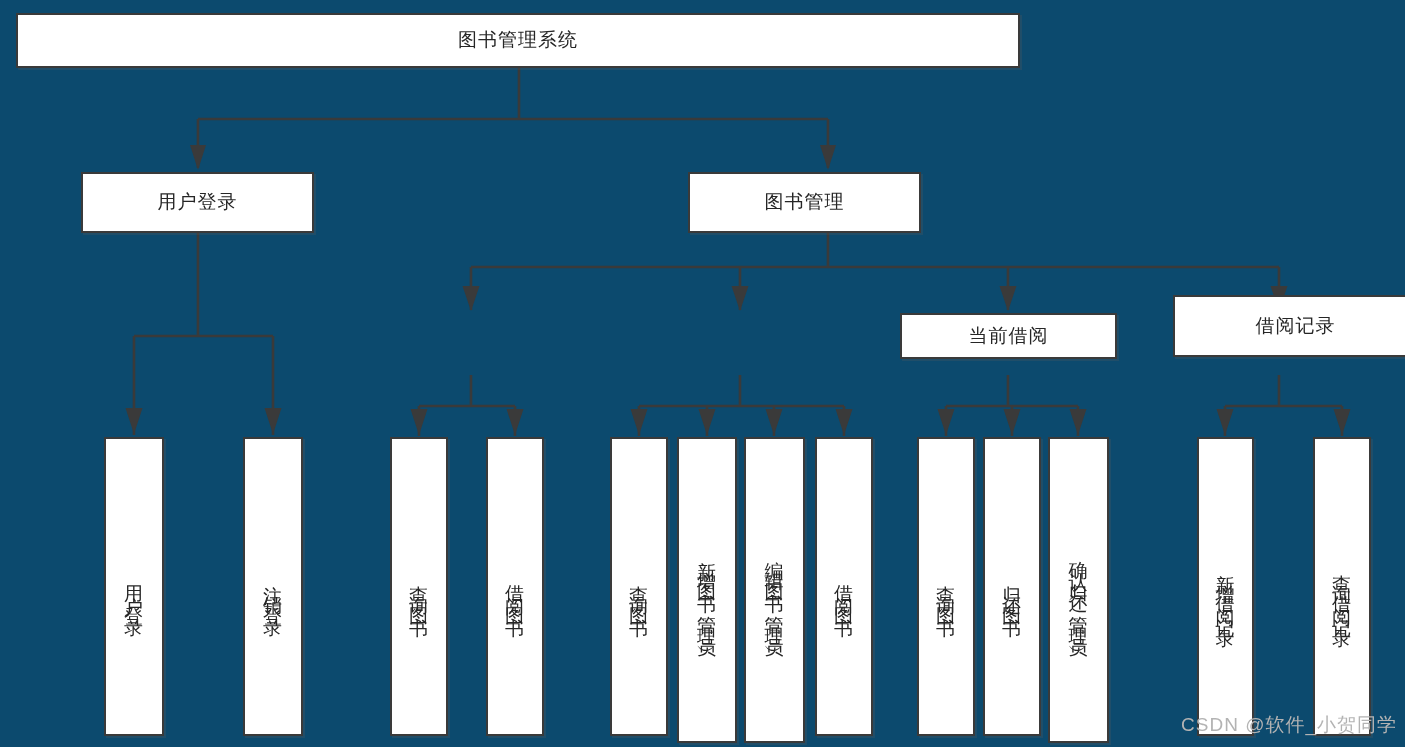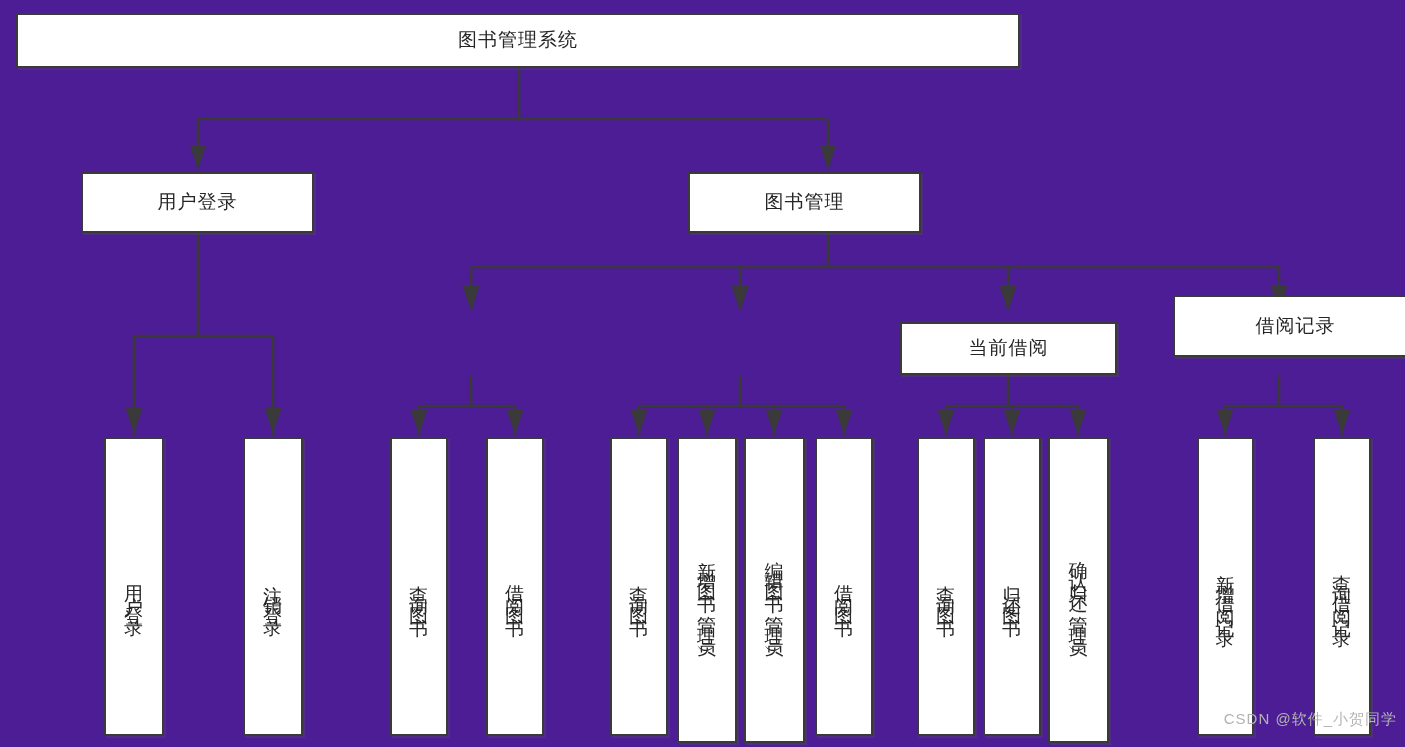--- a/index.html
+++ b/index.html
@@ -1,20 +1,20 @@
 <!DOCTYPE html>
 <html><head>
 <meta charset="utf-8">
 <style>
   html, body { margin: 0; padding: 0; background: #ffffff; }
   #stage {
     position: relative;
     width: 1405px;
     height: 747px;
-    background: #4c1d95;
+    background: #0c4a6e;
     overflow: hidden;
     font-family: "Liberation Sans", "DejaVu Sans", sans-serif;
     color: #222222;
   }
   #connectors {
     position: absolute;
     left: 0; top: 0;
     width: 1405px; height: 747px;
     pointer-events: none;
   }
@@ -39,22 +39,22 @@
   .node.v .lbl {
     writing-mode: vertical-rl;
     letter-spacing: 11px;
     line-height: 1;
     white-space: normal;
     padding-top: 11px; 
   }
   #watermark {
     position: absolute;
     right: 8px;
-    bottom: 18px;
-    font-size: 15px;
+    bottom: 9px;
+    font-size: 19px;
     color: #b3b3b3;
     letter-spacing: 1px;
     z-index: 3;
   }
 </style>
 </head>
 <body>
 
 <div id="stage">
 
@@ -123,21 +123,21 @@
     <span class="lbl">图书管理系统</span>
   </div>
 
   <div class="node h" style="left:81px;top:172px;width:233px;height:61px">
     <span class="lbl">用户登录</span>
   </div>
   <div class="node h" style="left:688px;top:172px;width:233px;height:61px">
     <span class="lbl">图书管理</span>
   </div>
 
-  <div class="node h" style="left:900px;top:322px;width:217px;height:53px">
+  <div class="node h" style="left:900px;top:313px;width:217px;height:46px">
     <span class="lbl">当前借阅</span>
   </div>
   <div class="node h" style="left:1173px;top:295px;width:245px;height:62px">
     <span class="lbl">借阅记录</span>
   </div>
 
   <div class="node v" style="left:104px;top:437px;width:60px;height:299px">
     <span class="lbl">用户登录</span>
   </div>
   <div class="node v" style="left:243px;top:437px;width:60px;height:299px">

